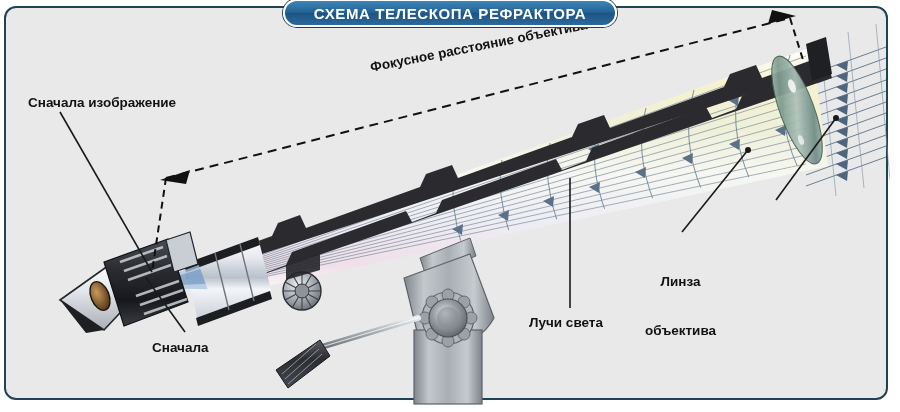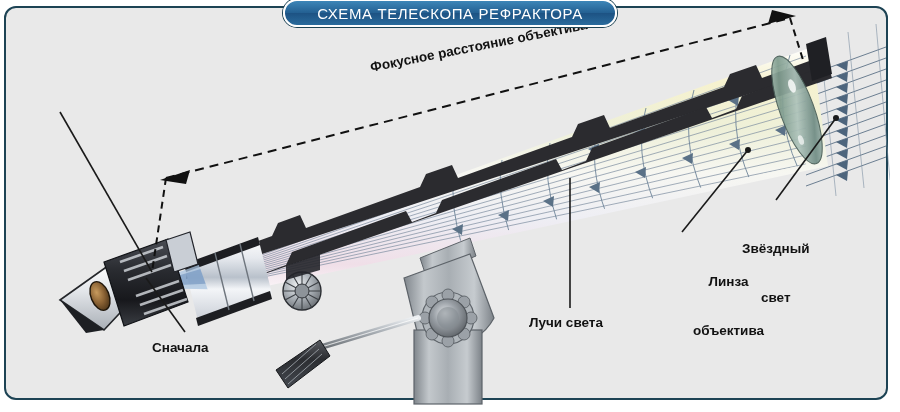--- a/index.html
+++ b/index.html
@@ -32,21 +32,21 @@
     background:linear-gradient(180deg,#3d86b8 0%,#246193 48%,#1d5384 52%,#2a6b9c 100%);
     border:2px solid #ffffff;
     border-radius:14px;
     box-shadow:0 0 0 1px #1d4354;
     display:flex;align-items:center;justify-content:center;
     z-index:40;
   }
   #title-pill span{
     color:#ffffff;
     font-size:15px;
-    font-weight:normal;
+    font-weight:bold;
     letter-spacing:.6px;
     white-space:nowrap;
   }
 
   
   #art{
     position:absolute;left:0;top:0;width:900px;height:412px;
     z-index:10;
   }
 
@@ -58,21 +58,21 @@
     line-height:1.22;
     white-space:pre;
     z-index:30;
   }
   #lbl-image{ left:28px;  top:62px;  font-size:13.5px; text-align:center; }
   #lbl-focal{
     left:369px; top:60px; font-size:13.5px;
     transform:rotate(-11.2deg); transform-origin:0 0;
   }
   #lbl-star{ left:742px; top:208px; font-size:13.5px; text-align:center; }
-  #lbl-lens{ left:645px; top:241px; font-size:13.5px; text-align:center;margin-left:48px; }
+  #lbl-lens{ left:645px; top:241px; font-size:13.5px; text-align:center; }
   #lbl-rays{ left:529px; top:315px; font-size:13.5px; }
   #lbl-ocular{ left:152px; top:340px; font-size:13.5px; }
 </style>
 </head>
 <body>
 
 <div id="stage">
 
   <div id="frame"></div>
 
@@ -383,28 +383,25 @@
       <line x1="776" y1="200" x2="836" y2="118"></line>
       <line x1="185" y1="332" x2="146" y2="278"></line>
     </g>
     <g fill="#1a1a1a">
       <circle cx="836" cy="118" r="3"></circle>
       <circle cx="748" cy="150" r="3"></circle>
     </g>
   </svg>
 
   <div class="lbl" id="lbl-image">
+    <div>Сначала изображение</div>
   </div>
 
   <div class="lbl" id="lbl-focal">Фокусное расстояние объектива</div>
 
-  <div class="lbl" id="lbl-star">
-    <div>Звёздный</div>
-    <div>свет</div>
-  </div>
 
   <div class="lbl" id="lbl-lens">
     <div>Линза</div>
     <div>объектива</div>
   </div>
 
   <div class="lbl" id="lbl-rays">Лучи света</div>
 
   <div class="lbl" id="lbl-ocular">Сначала</div>
 

